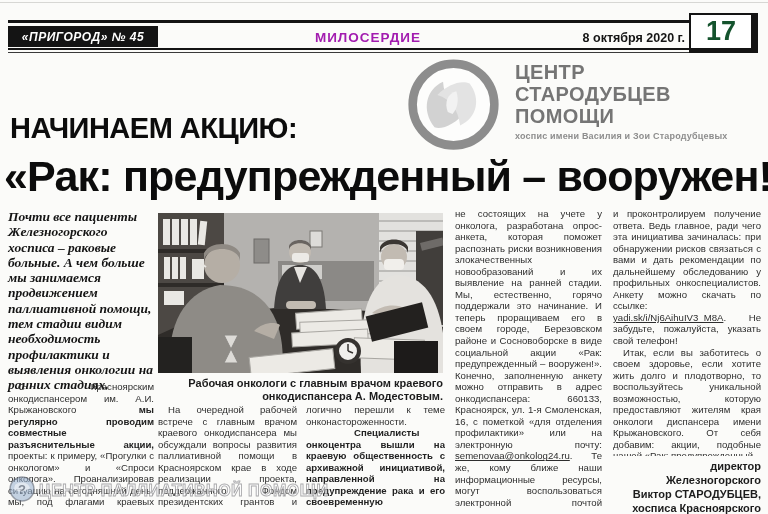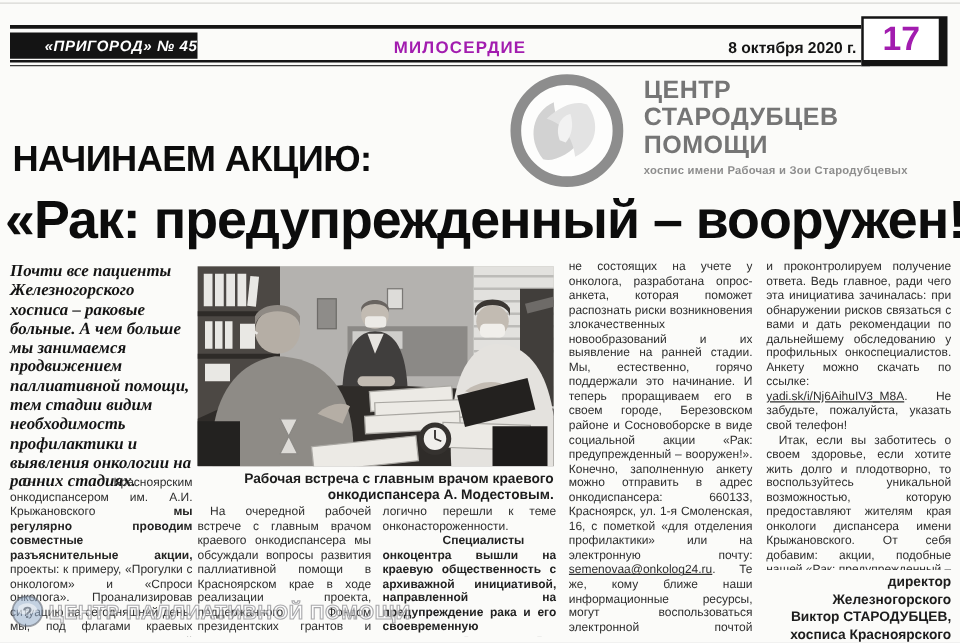--- a/index.html
+++ b/index.html
@@ -5,30 +5,30 @@
   html,body{margin:0;padding:0;background:#e9e9e7;}
   .page{position:relative;width:768px;height:514px;background:#fbfbf9;overflow:hidden;
         font-family:"Liberation Sans","DejaVu Sans",sans-serif;color:#222;}
   .abs{position:absolute;}
   
   .scan-line{left:0;top:2px;width:768px;height:1px;background:#d7d7d4;}
   .rule-top{left:8px;top:20px;width:688px;height:3px;background:#141414;}
   .rule-mid-a{left:8px;top:48px;width:688px;height:2px;background:#141414;}
   .rule-mid-b{left:8px;top:52px;width:688px;height:1px;background:#3a3a3a;}
   .edition-box{left:8px;top:26px;width:150px;height:21px;background:#141414;color:#fff;
-               display:flex;align-items:center;justify-content:flex-end;
+               display:flex;align-items:center;justify-content:center;
                font-weight:bold;font-style:italic;font-size:12px;letter-spacing:.5px;}
   .section-title{left:158px;top:30px;width:420px;text-align:center;font-weight:bold;
                  font-size:13.5px;letter-spacing:1px;color:#a21caf;}
   .masthead-date{left:380px;top:31px;width:305px;text-align:right;font-weight:bold;
                  font-size:12.5px;color:#141414;}
   .page-num-box{left:689px;top:13px;width:60px;height:33px;background:#fff;
                 border:2px solid #141414;border-right-width:7px;border-bottom-width:5px;
                 display:flex;align-items:center;justify-content:center;
-                font-weight:bold;font-size:27px;color:#a21caf;}
+                font-weight:bold;font-size:27px;color:#14532d;}
   
   .logo-circle{left:406px;top:57px;width:95px;height:95px;}
   .logo-text{left:515px;top:61px;font-weight:bold;font-size:20px;line-height:22px;
              color:#757575;letter-spacing:.4px;}
   .logo-sub{left:515px;top:131px;font-weight:bold;font-size:9px;color:#8d8d8d;letter-spacing:.2px;}
   
   .kicker{left:10px;top:112px;font-weight:bold;font-size:29px;letter-spacing:-.5px;color:#0c0c0c;
           font-family:"Liberation Sans","DejaVu Sans",sans-serif;}
   .main-title{left:4px;top:152px;width:762px;font-family:Liberation Sans, sans-serif;
               font-weight:bold;font-size:43px;letter-spacing:-.8px;color:#0c0c0c;white-space:nowrap;}
@@ -83,21 +83,21 @@
       <path d="M30,74 C16,56 21,34 39,26 C40,42 48,53 63,57 C53,70 38,77 30,74Z" fill="#d2d2d2"></path>
       <path d="M67,28 C79,44 75,64 57,72 C55,56 47,44 33,40 C44,29 58,24 67,28Z" fill="#e3e3e3"></path>
       <path d="M44,58 C40,48 44,38 53,36 C56,46 54,54 49,60 Z" fill="#f2f2f2"></path>
     </svg>
   </div>
   <div class="abs logo-text">
     <div>ЦЕНТР</div>
     <div>СТАРОДУБЦЕВ</div>
     <div>ПОМОЩИ</div>
   </div>
-  <div class="abs logo-sub">хоспис имени Рабочая и Зои Стародубцевых</div>
+  <div class="abs logo-sub">хоспис имени Василия и Зои Стародубцевых</div>
 
   <div class="abs kicker">НАЧИНАЕМ АКЦИЮ:</div>
   <div class="abs main-title">«Рак: предупрежденный – вооружен!»</div>
 
   <div class="abs lead">Почти все пациенты Железногорского хосписа – раковые больные. А чем больше мы занимаемся продвижением паллиативной помощи, тем стадии видим необходимость профилактики и выявления онкологии на ранних стадиях.</div>
   <div class="abs bodycol col1p2">
     <p class="indent"><span>С Красноярским онкодиспансером им. А.И. Крыжановского </span><b>мы регулярно проводим совместные разъяснительные акции,</b><span> проекты: к примеру, «Прогулки с онкологом» и «Спроси онколога». Проанализировав ситуацию на сегодняшний день, мы, под флагами краевых медиков, выходим с новой социальной акцией «Рак: предупрежденный – вооружен!»</span></p>
   </div>
 
   <div class="abs photo">
@@ -172,21 +172,21 @@
 
       <circle cx="190" cy="138" r="11" fill="#f0efec" stroke="#35322f" stroke-width="4"></circle>
       <line x1="190" y1="138" x2="190" y2="131" stroke="#35322f" stroke-width="1.5"></line>
       <line x1="190" y1="138" x2="195" y2="140" stroke="#35322f" stroke-width="1.5"></line>
 
       <polygon points="66,122 80,122 73,136 66,150 80,150 73,136" fill="#dddbd7" stroke="#8a8884"></polygon>
 
       <rect x="0" y="124" width="34" height="36" fill="#232220"></rect>
     </svg>
   </div>
-  <div class="abs caption">Рабочая встреча с главным врачом краевого онкодиспансера А. Модестовым.</div>
+  <div class="abs caption">Рабочая онкологи с главным врачом краевого онкодиспансера А. Модестовым.</div>
 
   <div class="abs bodycol col2">
     <p class="indent">На очередной рабочей встрече с главным врачом краевого онкодиспансера мы обсуждали вопросы развития паллиативной помощи в Красноярском крае в ходе реализации проекта, поддержанного Фондом президентских грантов и совершенно</p>
   </div>
   <div class="abs bodycol col3">
     <p><span>логично перешли к теме онконастороженности. </span><b>Специалисты онкоцентра вышли на краевую общественность с архиважной инициативой, направленной на предупреждение рака и его своевременную диагностику.</b><span> В чем суть. Для жителей края,</span></p>
   </div>
 
   <div class="abs bodycol col4">
     <p><span>не состоящих на учете у онколога, разработана опрос-анкета, которая поможет распознать риски возникновения злокачественных новообразований и их выявление на ранней стадии. Мы, естественно, горячо поддержали это начинание. И теперь проращиваем его в своем городе, Березовском районе и Сосновоборске в виде социальной акции «Рак: предупрежденный – вооружен!». Конечно, заполненную анкету можно отправить в адрес онкодиспансера: 660133, Красноярск, ул. 1-я Смоленская, 16, с пометкой «для отделения профилактики» или на электронную почту: </span><span class="plink">semenovaa@onkolog24.ru</span><span>. Те же, кому ближе наши информационные ресурсы, могут воспользоваться электронной почтой железногорского хосписа: </span></p>

